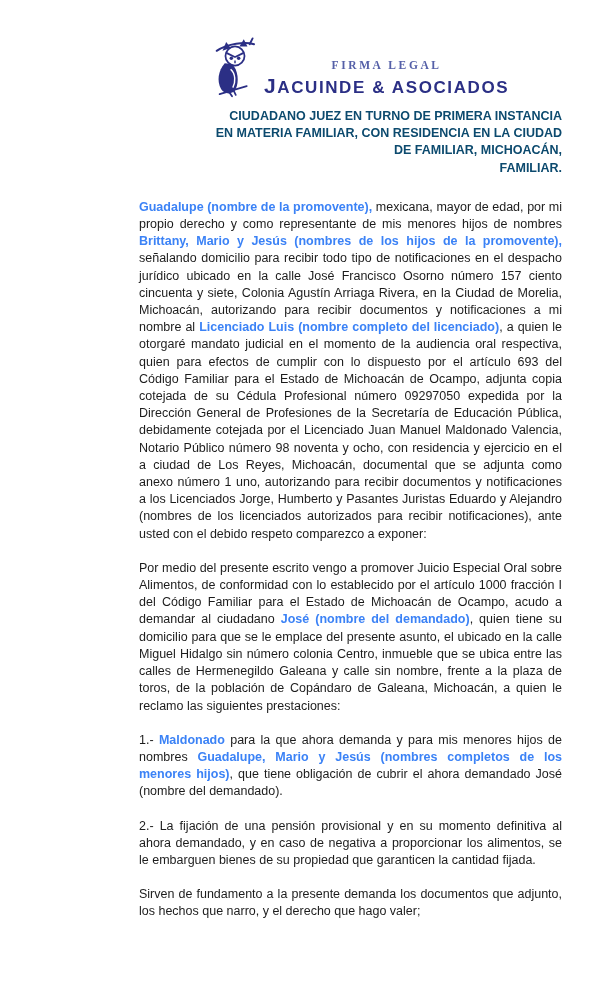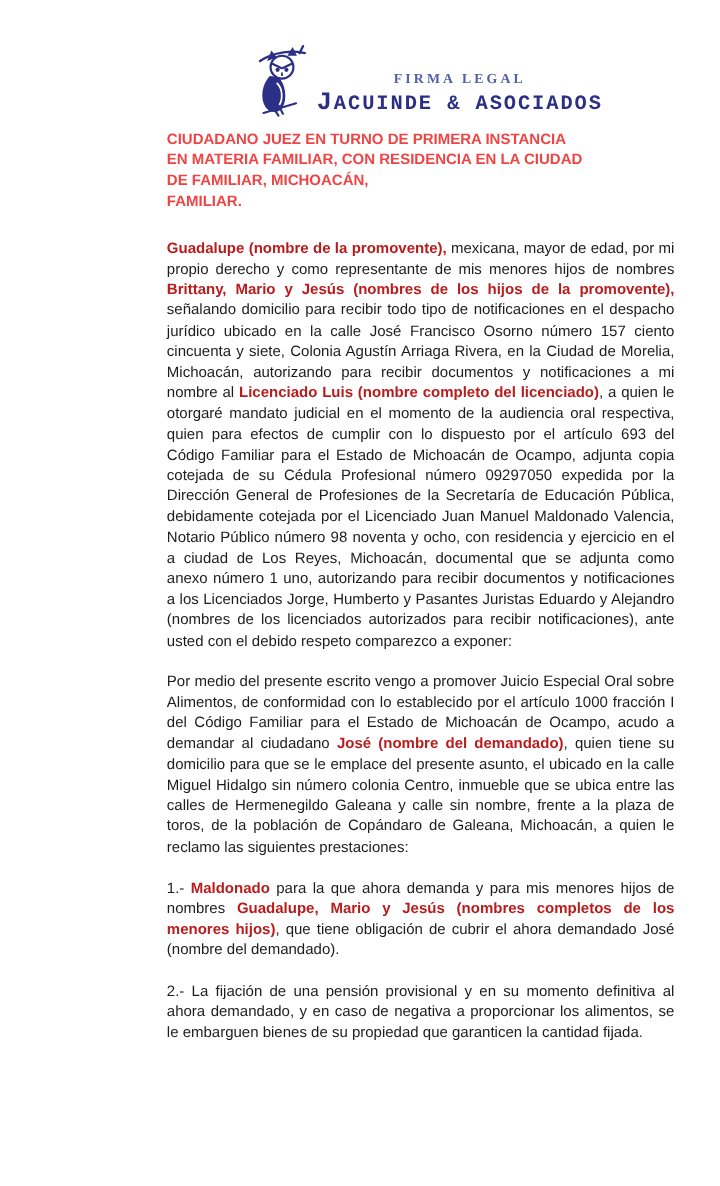--- a/index.html
+++ b/index.html
@@ -18,45 +18,45 @@
   .owl-wrap { width:44px; height:62px; flex:0 0 auto; }
   .owl-wrap svg { width:44px; height:62px; display:block; }
   .brand { padding-top:14px; }
   .brand-top {
     font-family:"Liberation Serif", serif;
     font-size:11.5px; font-weight:600;
     letter-spacing:2.6px; text-align:center;
     color:#5560a8;
   }
   .brand-name {
-    font-family:Liberation Mono, monospace;
+    font-family:Liberation Sans, sans-serif;
     font-size:17px; font-weight:700;
     letter-spacing:1.6px;
     color:#2b2f85;
     margin-top:3px;
     white-space:nowrap;
   }
   .brand-name::first-letter { font-size:21px; }
   
   .content {
     position:absolute; top:108px; left:139px; width:423px;
     color:#1c1c1c;
   }
   .recipient { margin:0 0 22px 0; }
   .recipient div {
     font-size:12.5px; line-height:17.2px;
-    font-weight:700; color:#ef4444;
+    font-weight:700; color:#0c4a6e;text-align:right;
   }
   .doc-body p {
     margin:0 0 17px 0;
     font-size:12.5px; line-height:17.2px;
     text-align:justify;
     color:#1c1c1c;
   }
-  .doc-body p strong { font-weight:700; color:#b91c1c; }
+  .doc-body p strong { font-weight:700; color:#3b82f6; }
 </style>
 </head>
 <body>
 
 <div class="page">
 
   <header class="letterhead">
     <span class="owl-wrap">
       <svg viewBox="0 0 60 84" xmlns="http://www.w3.org/2000/svg" aria-hidden="true">
         <g fill="none" stroke="#2b2f85" stroke-width="2.6" stroke-linecap="round">
@@ -93,16 +93,17 @@
         <div>CIUDADANO JUEZ EN TURNO DE PRIMERA INSTANCIA</div>
         <div>EN MATERIA FAMILIAR, CON RESIDENCIA EN LA CIUDAD</div>
         <div>DE FAMILIAR, MICHOACÁN,</div>
         <div>FAMILIAR.</div>
       </section>
     <main class="doc-body">
         <p><strong>Guadalupe (nombre de la promovente),</strong><span> mexicana, mayor de edad, por mi propio derecho y como representante de mis menores hijos de nombres </span><strong>Brittany, Mario y Jesús (nombres de los hijos de la promovente),</strong><span> señalando domicilio para recibir todo tipo de notificaciones en el despacho jurídico ubicado  en la calle José Francisco Osorno número 157 ciento cincuenta y siete, Colonia Agustín Arriaga Rivera, en la Ciudad de Morelia, Michoacán, autorizando para recibir documentos y notificaciones a mi nombre al </span><strong>Licenciado Luis (nombre completo del licenciado)</strong><span>, a quien le otorgaré mandato judicial en el momento de la audiencia oral respectiva, quien para efectos de cumplir con lo dispuesto por el artículo 693 del Código Familiar para el Estado de Michoacán de Ocampo, adjunta copia cotejada de su Cédula Profesional número 09297050 expedida por la Dirección General de Profesiones de la Secretaría de Educación Pública, debidamente cotejada por el Licenciado Juan Manuel Maldonado Valencia, Notario Público número 98 noventa y ocho, con residencia y ejercicio en el a ciudad de Los Reyes, Michoacán, documental que se adjunta como anexo número 1 uno, autorizando para recibir documentos y notificaciones a los Licenciados Jorge, Humberto y Pasantes Juristas Eduardo y Alejandro (nombres de los licenciados autorizados para recibir notificaciones), ante usted con el debido respeto comparezco a exponer:</span></p>
         <p><span>Por medio del presente escrito vengo a promover Juicio Especial Oral sobre Alimentos, de conformidad con lo establecido por el artículo 1000 fracción I del Código Familiar para el Estado de Michoacán de Ocampo, acudo a demandar al ciudadano  </span><strong>José (nombre del demandado)</strong><span>, quien tiene su domicilio para que se le emplace del presente asunto, el ubicado en la calle Miguel Hidalgo sin número colonia Centro, inmueble que se ubica entre las calles de Hermenegildo Galeana y calle sin nombre, frente a la plaza de toros, de la población de Copándaro de Galeana, Michoacán, a quien le reclamo las siguientes prestaciones:</span></p>
         <p><span>1.- </span><strong>Maldonado</strong><span> para la que ahora demanda y para mis menores hijos de nombres </span><strong>Guadalupe, Mario  y Jesús (nombres completos de los menores hijos)</strong><span>, que tiene obligación de cubrir el ahora demandado José (nombre del demandado).</span></p>
         <p><span>2.- La fijación de una pensión provisional y en su momento definitiva al ahora demandado, y en caso de negativa a proporcionar los alimentos, se le embarguen bienes de su propiedad que garanticen la cantidad fijada.</span></p>
+        <p><span>Sirven de fundamento a la presente demanda los documentos que adjunto, los hechos que narro, y el derecho que hago valer;</span></p>
       </main>
   </div>
 
 </div>
 
 </body></html>

